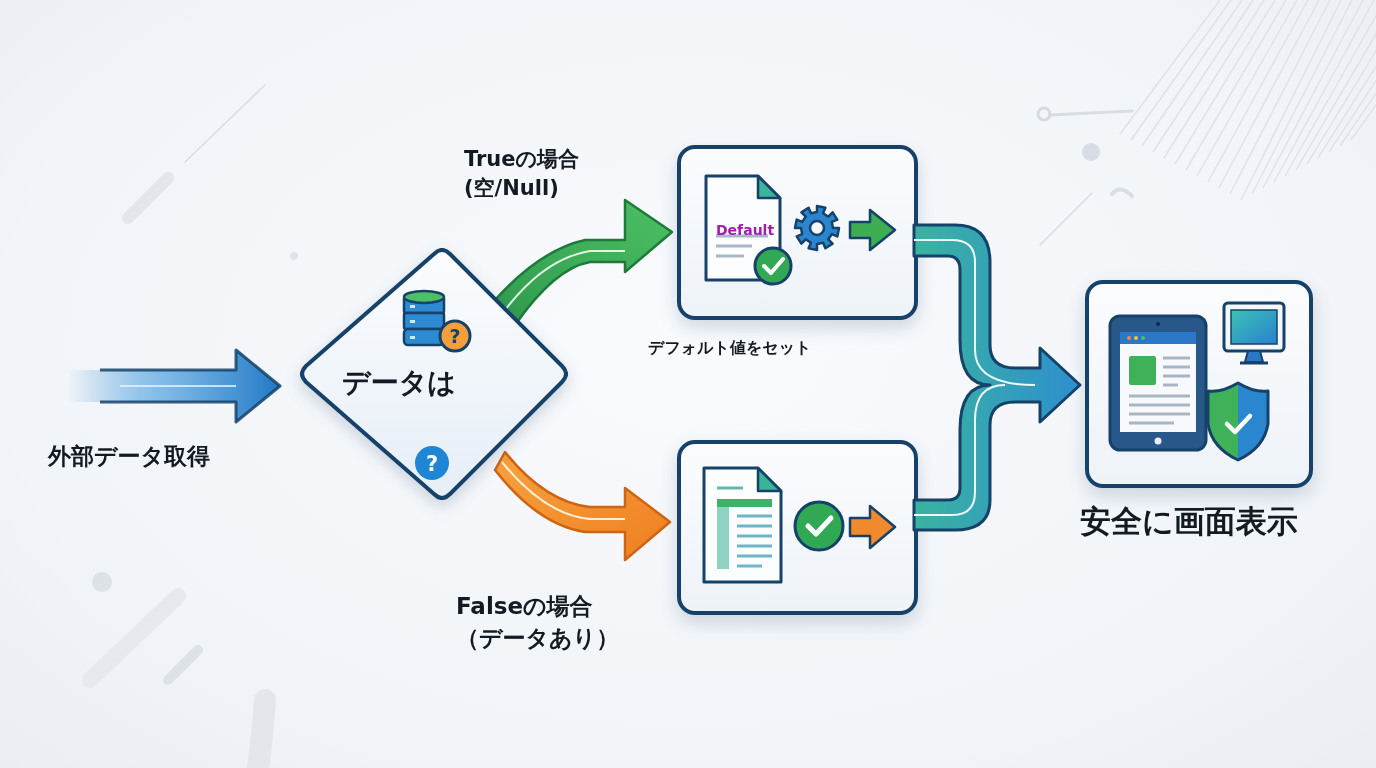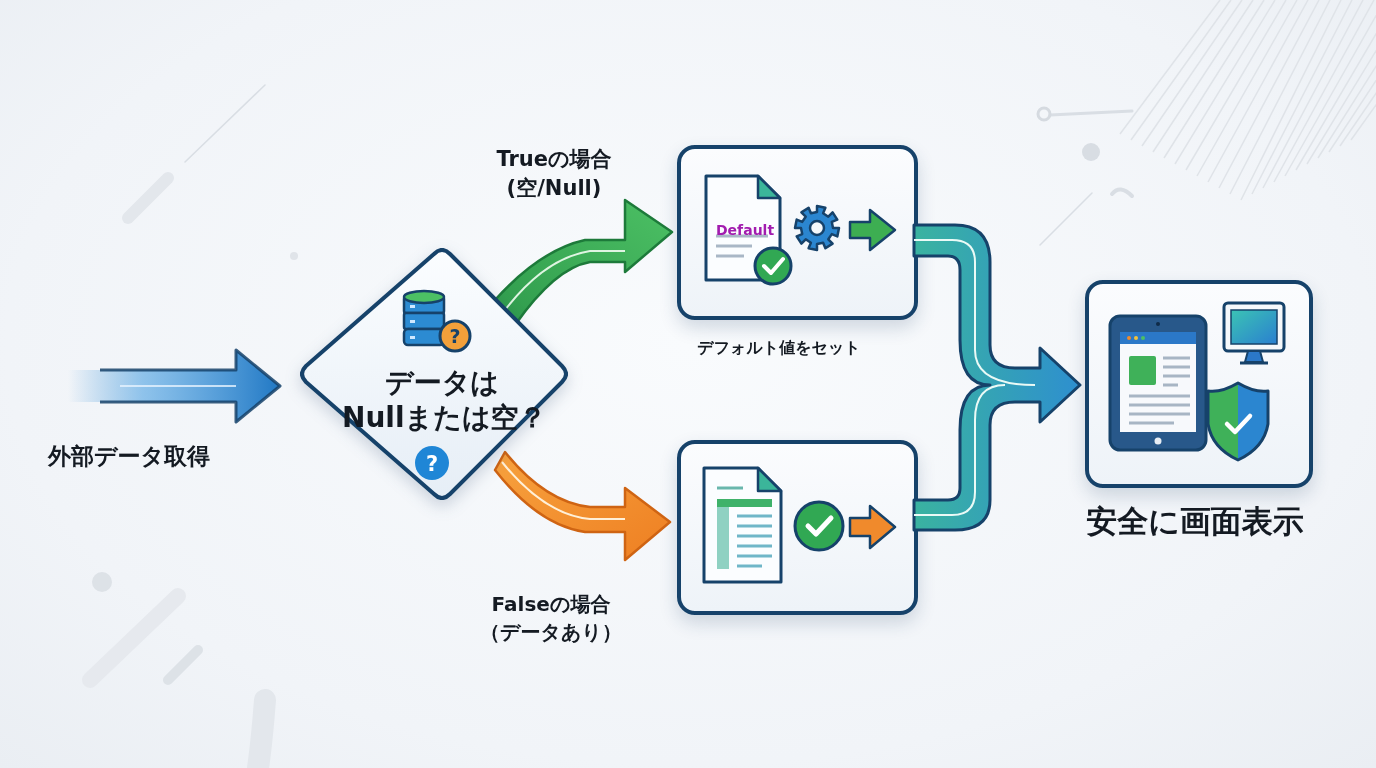--- a/index.html
+++ b/index.html
@@ -5,21 +5,21 @@
   html, body { margin: 0; padding: 0; }
   body {
     width: 1376px; height: 768px; overflow: hidden; position: relative;
     background: radial-gradient(ellipse at 50% 45%, #f9fbfd 0%, #f1f4f8 70%, #eaeef3 100%);
     font-family: "DejaVu Sans", "Liberation Sans", sans-serif;
     color: #111820;
   }
   svg.stage { position: absolute; left: 0; top: 0; }
   .label {
     position: absolute; font-weight: bold; color: #141a22;
-    text-align: center; white-space: nowrap; line-height: 1.25;
+    white-space: nowrap; line-height: 1.25;
   }
   .card {
     position: absolute; background: linear-gradient(180deg, #fbfcfe 0%, #eef3f8 100%);
     border: 4px solid #16426a; border-radius: 18px;
     box-shadow: 0 8px 18px rgba(30,60,100,0.18);
   }
 </style>
 </head>
 <body>
 
@@ -215,29 +215,28 @@
 <div class="card" style="left:677px; top:145px; width:233px; height:167px; z-index:-1;"></div>
 <div class="card" style="left:677px; top:440px; width:233px; height:167px; z-index:-1;"></div>
 <div class="card" style="left:1085px; top:280px; width:220px; height:200px; z-index:-1;"></div>
 
 <div class="label" style="left:716px; top:222px; font-size:14px; color:#a21caf;">Default</div>
 
 <div class="label" style="left:48px; top:442px; font-size:23px;">外部データ取得</div>
 
 <div class="label" style="left:342px; top:365px; width:200px; font-size:28px;">
   <div>データは</div>
-  <div>Nullまたは空？</div>
 </div>
 
 <div class="label" style="left:464px; top:145px; width:180px; font-size:21px; line-height:1.4;">
   <div>Trueの場合</div>
   <div>(空/Null)</div>
 </div>
 
-<div class="label" style="left:456px; top:590px; width:190px; font-size:20px; line-height:1.4;">
+<div class="label" style="left:456px; top:590px; width:190px; font-size:23px; line-height:1.4;">
   <div>Falseの場合</div>
   <div>（データあり）</div>
 </div>
 
 <div class="label" style="left:648px; top:338px; width:262px; font-size:16px;">デフォルト値をセット</div>
 
 <div class="label" style="left:664px; top:630px; width:262px; font-size:23px; line-height:1.45;">
 </div>
 
 <div class="label" style="left:1080px; top:502px; width:230px; font-size:31px;">安全に画面表示</div>

